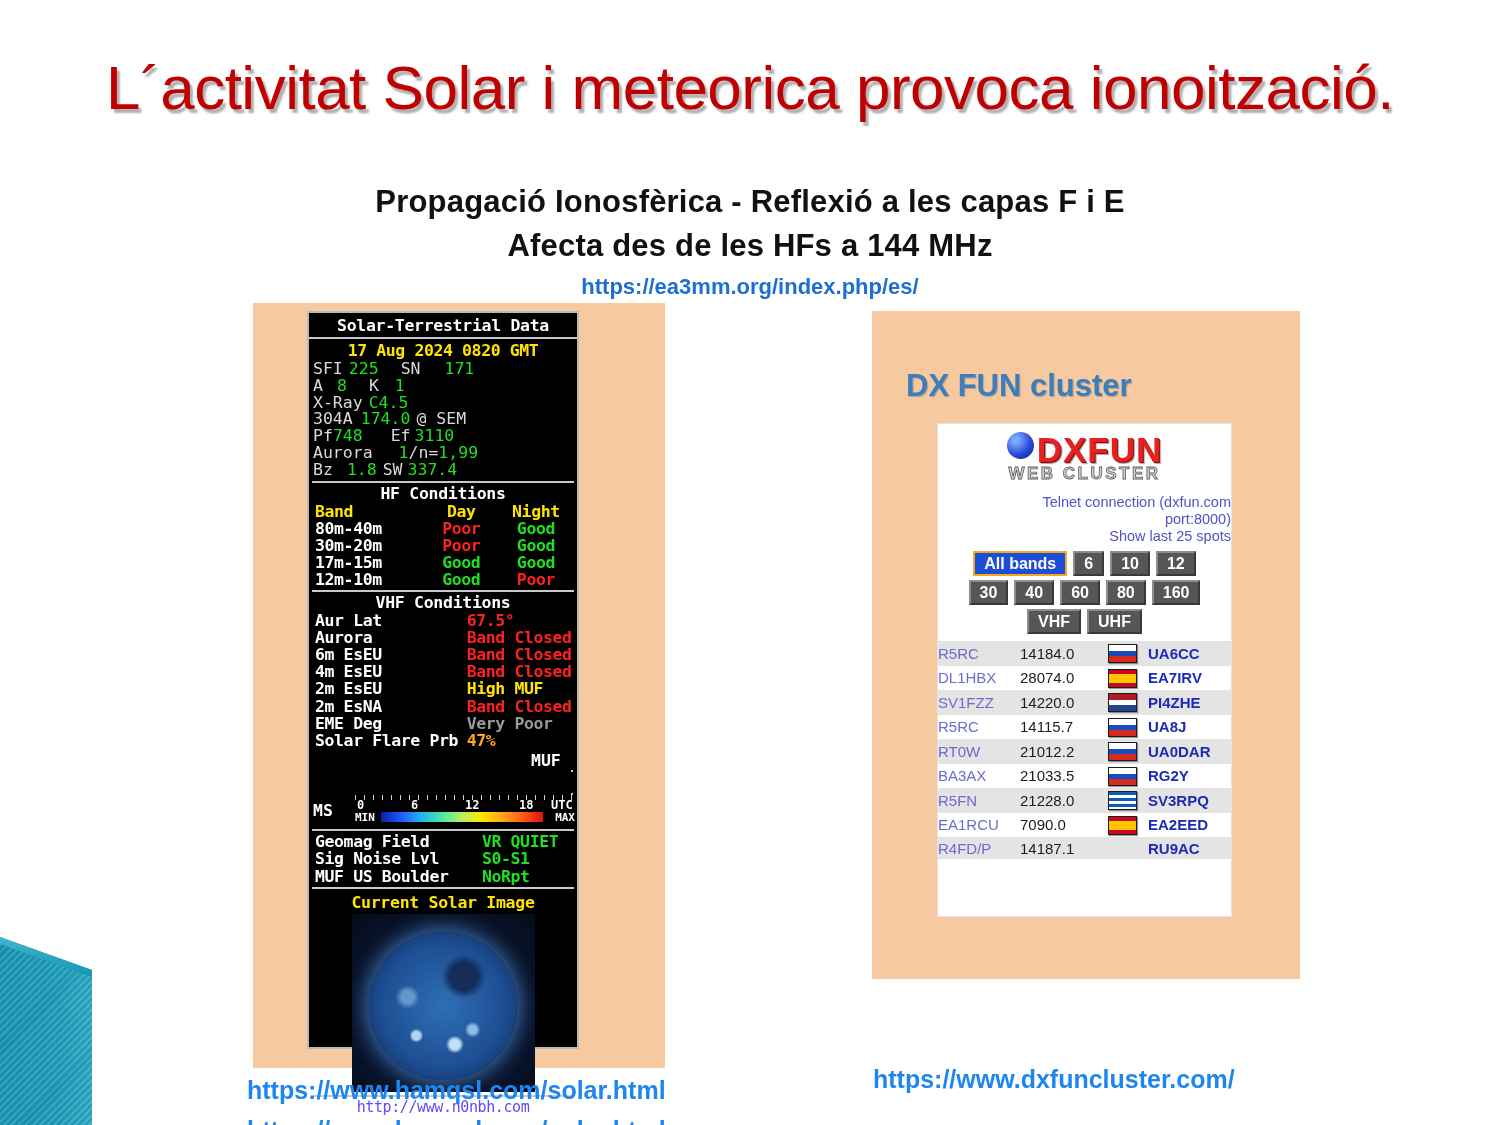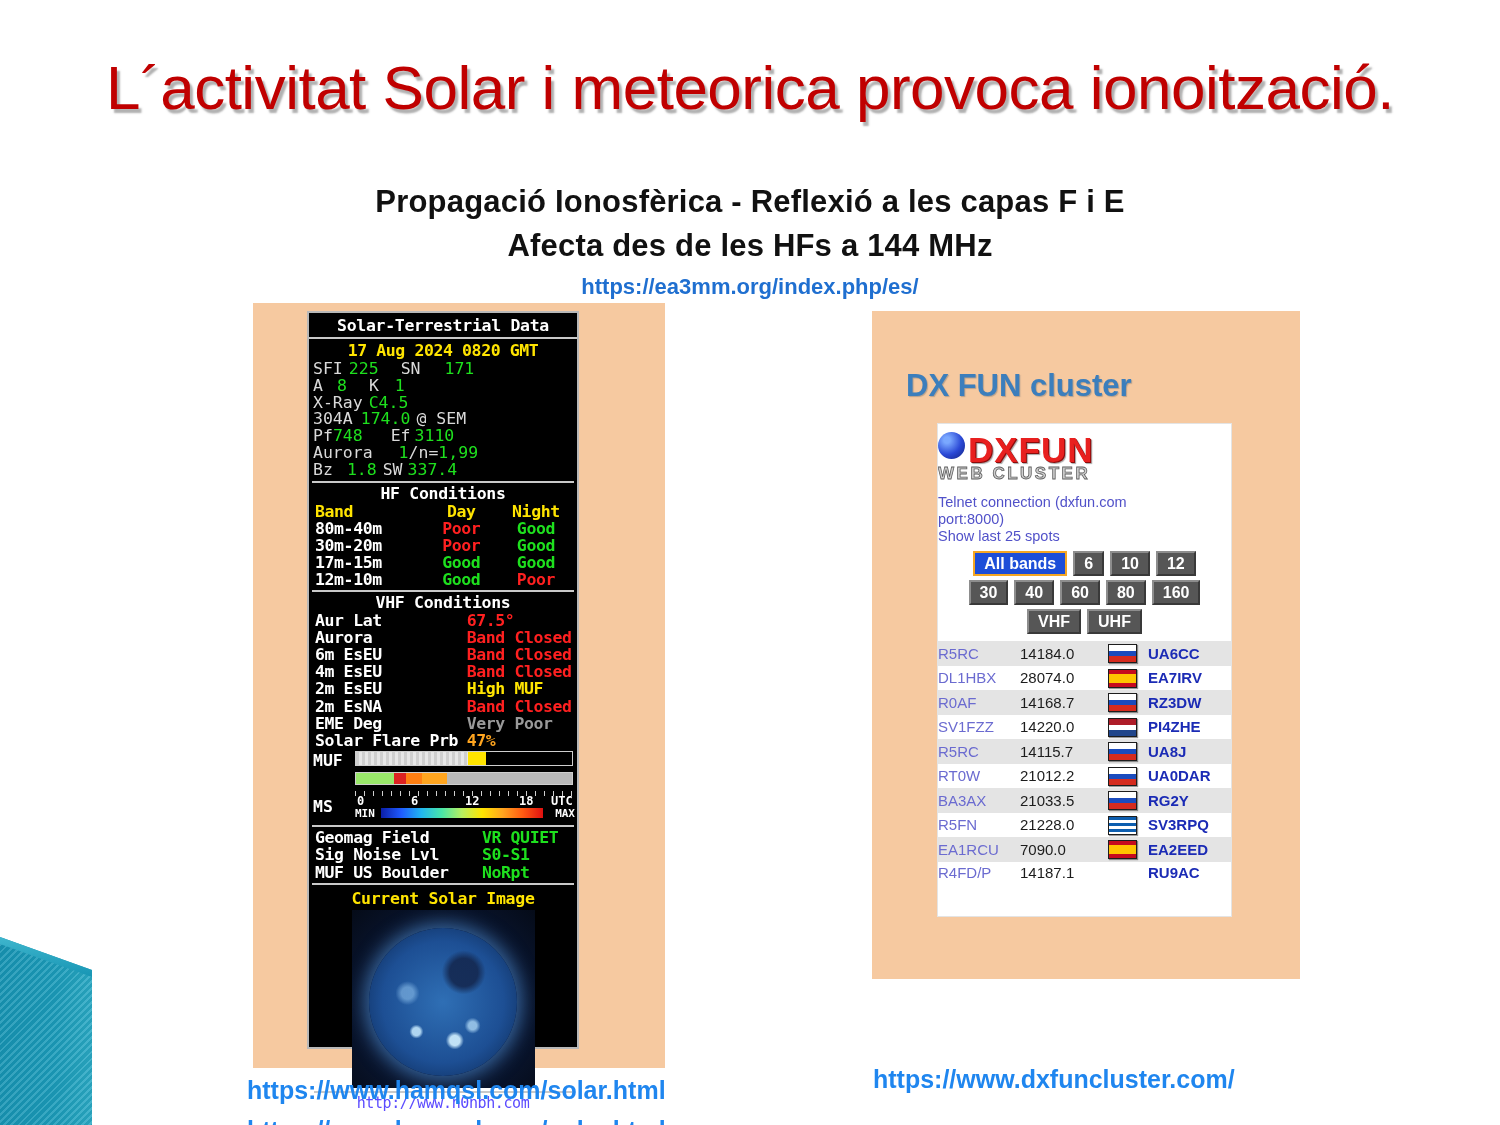--- a/index.html
+++ b/index.html
@@ -80,21 +80,21 @@
   .cond-table td.bandcell{color:#ffffff;font-weight:bold;text-align:left;padding-left:6px;}
   .cond-table td.valcell{font-weight:bold;text-align:center;}
   .vhf-table{width:100%;border-collapse:collapse;font-size:16.5px;
              line-height:17.2px;letter-spacing:-.4px;}
   .vhf-table td{padding:0 2px;}
   .vhf-table td.lbl{color:#ffffff;font-weight:bold;padding-left:6px;white-space:nowrap;}
   .vhf-table td.val{font-weight:bold;text-align:left;white-space:nowrap;}
 
   
   #gauge-area{padding:2px 4px 0 4px;}
-  .gauge-line{display:flex;align-items:flex-start;}
+  .gauge-line{display:flex;align-items:flex-end;flex-direction:column;}
   .gauge-label{width:42px;color:#ffffff;font-weight:bold;font-size:16.5px;}
   .gauge-bar{flex:1;height:15px;border:1px solid #cfcfcf;position:relative;
              background:#000;box-sizing:border-box;}
   .gauge-fill-dots{position:absolute;left:0;top:0;height:100%;width:52%;
     background:
       repeating-linear-gradient(90deg,#cfcfcf 0 3px,#e7e7e7 3px 6px);
   }
   .gauge-marker{position:absolute;top:0;height:100%;width:8%;left:52%;background:#ffe400;}
   .ms-bar{flex:1;height:13px;border:1px solid #cfcfcf;position:relative;
           background:#b9b9b9;box-sizing:border-box;}
@@ -138,37 +138,37 @@
 
   
   #cluster-heading{
     position:absolute;left:906px;top:368px;font-size:31px;font-weight:bold;
     color:#3c7ebc;text-shadow:1px 1px 1px rgba(120,120,120,.5);
   }
   #cluster-widget{
     position:absolute;left:937px;top:423px;width:295px;height:494px;
     background:#ffffff;overflow:hidden;border:1px solid #e4e4e4;box-sizing:border-box;
   }
-  #dxfun-logo{height:64px;position:relative;padding-top:6px;}
+  #dxfun-logo{height:64px;position:relative;text-align:center;padding-top:6px;}
   #dxfun-ball{
     display:inline-block;width:27px;height:27px;border-radius:50%;
     background:radial-gradient(circle at 33% 30%,#7aa8ff 0 12%,#2b49d6 55%,#12207a 100%);
     vertical-align:middle;margin-right:3px;position:relative;top:-5px;
   }
   #dxfun-word{
     display:inline-block;vertical-align:middle;font-size:35px;font-weight:bold;
     letter-spacing:1px;color:#e8201f;
     text-shadow:1px 1px 0 #8d0b0b,2px 2px 1px rgba(0,0,0,.35);
   }
   #dxfun-sub{
     font-size:17px;font-weight:bold;letter-spacing:2.5px;
     color:#cfcfcf;-webkit-text-stroke:.8px #5d5d5d;
     margin-top:-6px;
   }
-  .cluster-info{text-align:left;color:#5151c9;font-size:14.5px;line-height:17px;}
+  .cluster-info{text-align:right;color:#5151c9;font-size:14.5px;line-height:17px;}
   #band-buttons{margin-top:6px;}
   .band-row{display:flex;justify-content:center;gap:6px;margin-bottom:4px;}
   .band-btn{
     background:#565656;color:#ffffff;font-weight:bold;font-size:16px;
     padding:1px 9px;border:2px outset #8d8d8d;box-sizing:border-box;
     line-height:19px;
   }
   .band-btn.active{background:#1d4ed8;color:#ffffff;border:2px solid #f5a623;}
   #spot-table{width:100%;border-collapse:collapse;margin-top:7px;}
   #spot-table tr:nth-child(odd){background:#e4e4e4;}
@@ -433,26 +433,20 @@
       <td class="flagcell"><span class="flag flag-ru"></span></td>
       <td class="dx">UA6CC</td>
     </tr>
     <tr>
       <td class="spotter">DL1HBX</td>
       <td class="freq">28074.0</td>
       <td class="flagcell"><span class="flag flag-es"></span></td>
       <td class="dx">EA7IRV</td>
     </tr>
     <tr>
-      <td class="spotter">R0AF</td>
-      <td class="freq">14168.7</td>
-      <td class="flagcell"><span class="flag flag-ru"></span></td>
-      <td class="dx">RZ3DW</td>
-    </tr>
-    <tr>
       <td class="spotter">SV1FZZ</td>
       <td class="freq">14220.0</td>
       <td class="flagcell"><span class="flag flag-nl"></span></td>
       <td class="dx">PI4ZHE</td>
     </tr>
     <tr>
       <td class="spotter">R5RC</td>
       <td class="freq">14115.7</td>
       <td class="flagcell"><span class="flag flag-ru"></span></td>
       <td class="dx">UA8J</td>

